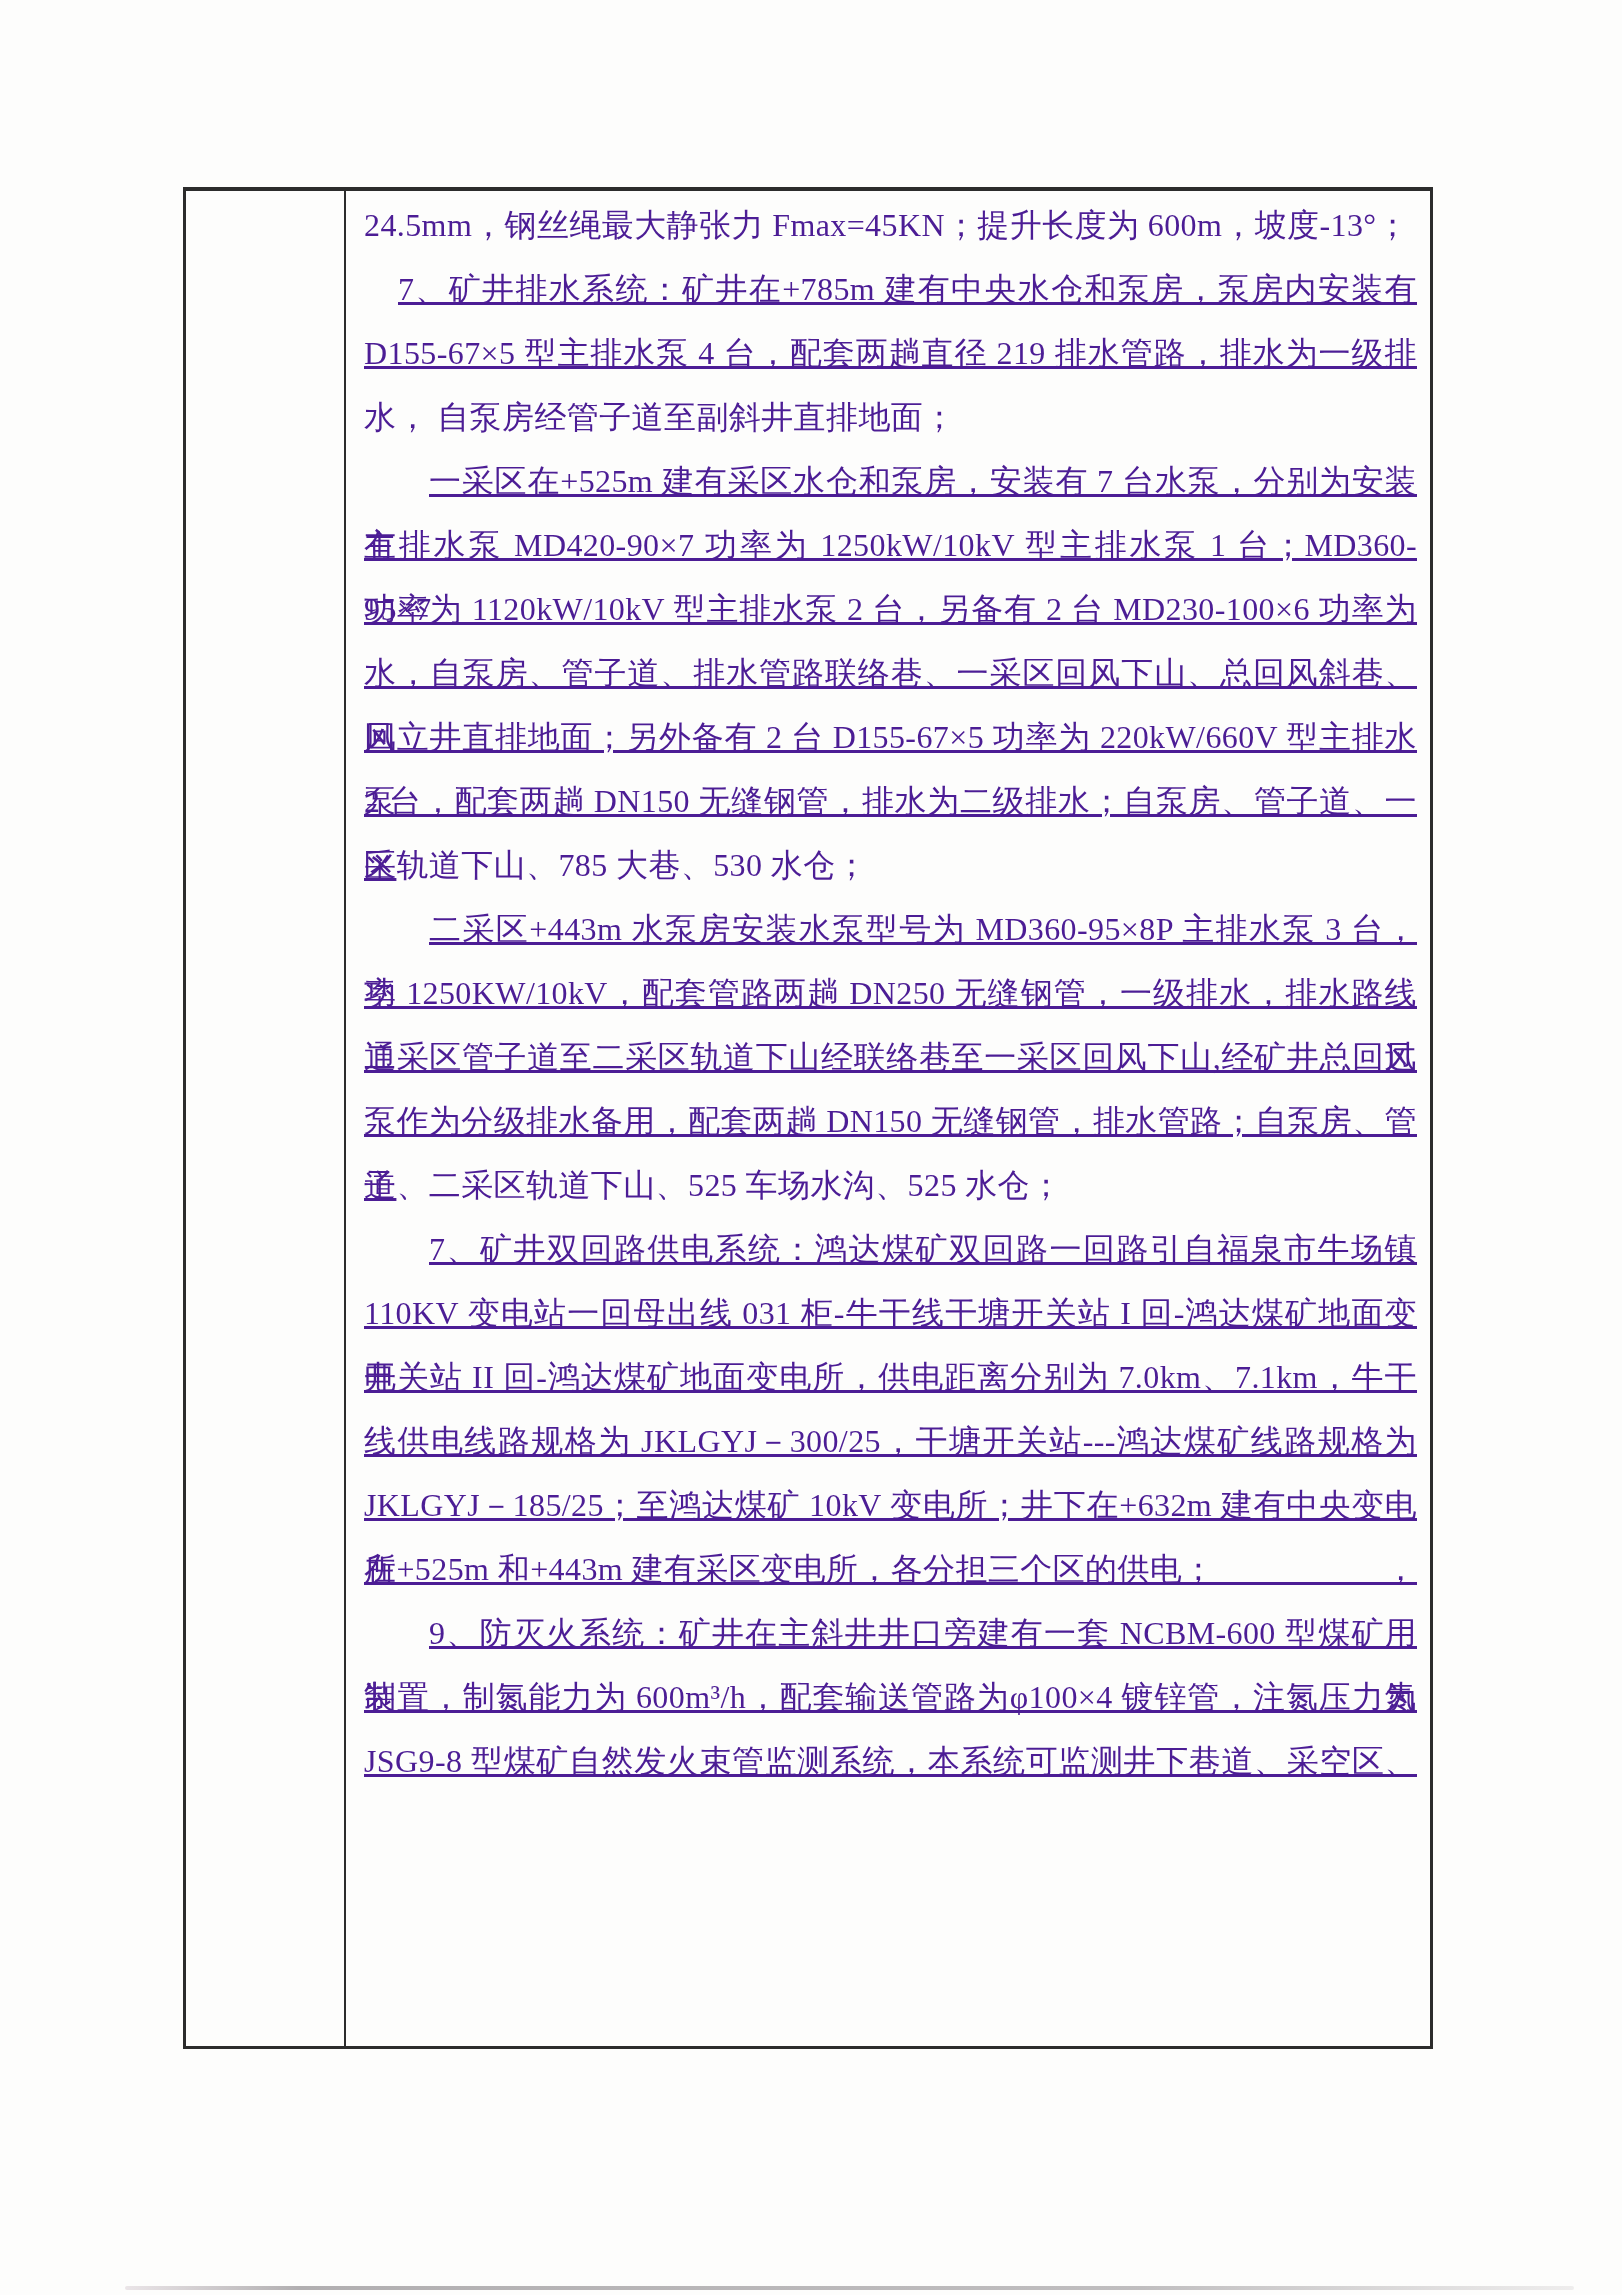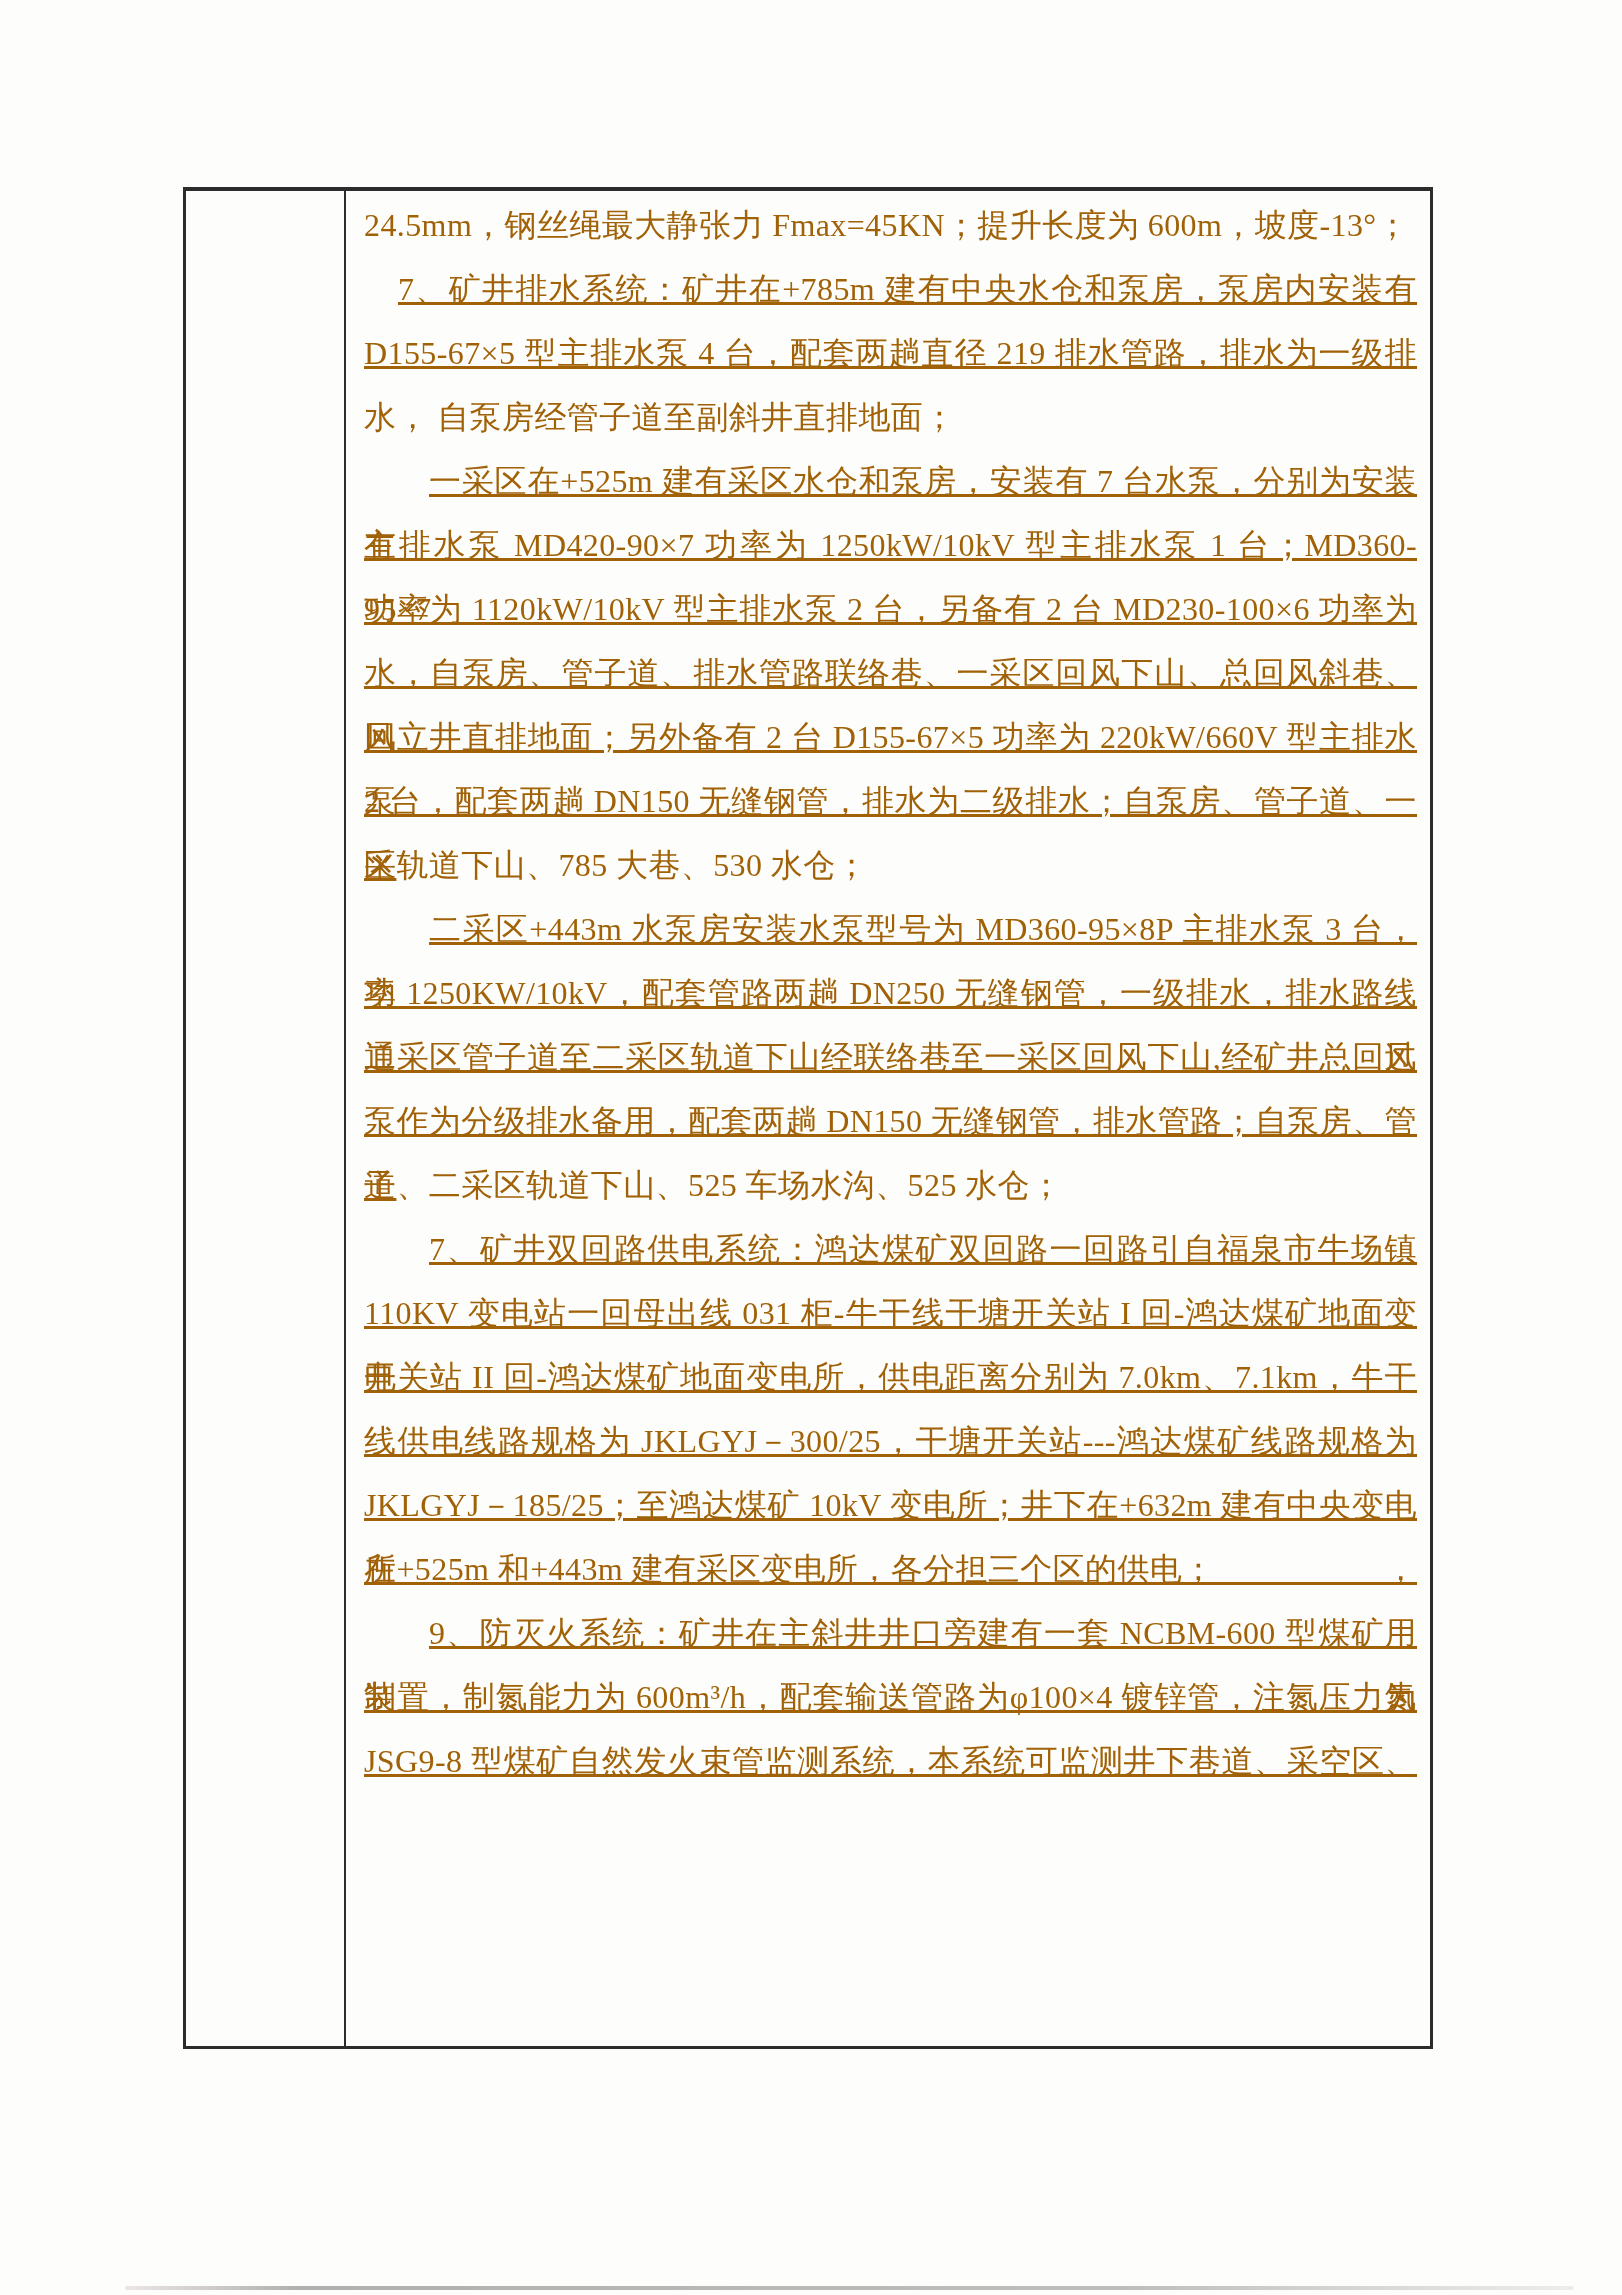--- a/index.html
+++ b/index.html
@@ -1,21 +1,21 @@
 <!DOCTYPE html>
 <html style="font-size:12px"><head>
 <meta charset="utf-8">
 <style>
   html,body{margin:0;padding:0;}
   .page{
     position:relative;
     width:1622px;height:2295px;
     background:#fdfdfc;
     font-family:"Liberation Serif","DejaVu Serif",serif;
-    color:#a16207;
+    color:#4c1d95;
     overflow:hidden;
   }
   .doc-table{
     position:absolute;
     left:183px;top:187px;
     width:1250px;height:1862px;
     box-sizing:border-box;
     border:3px solid #2c2c2c;
     border-top-width:4.6px;
     background:transparent;

